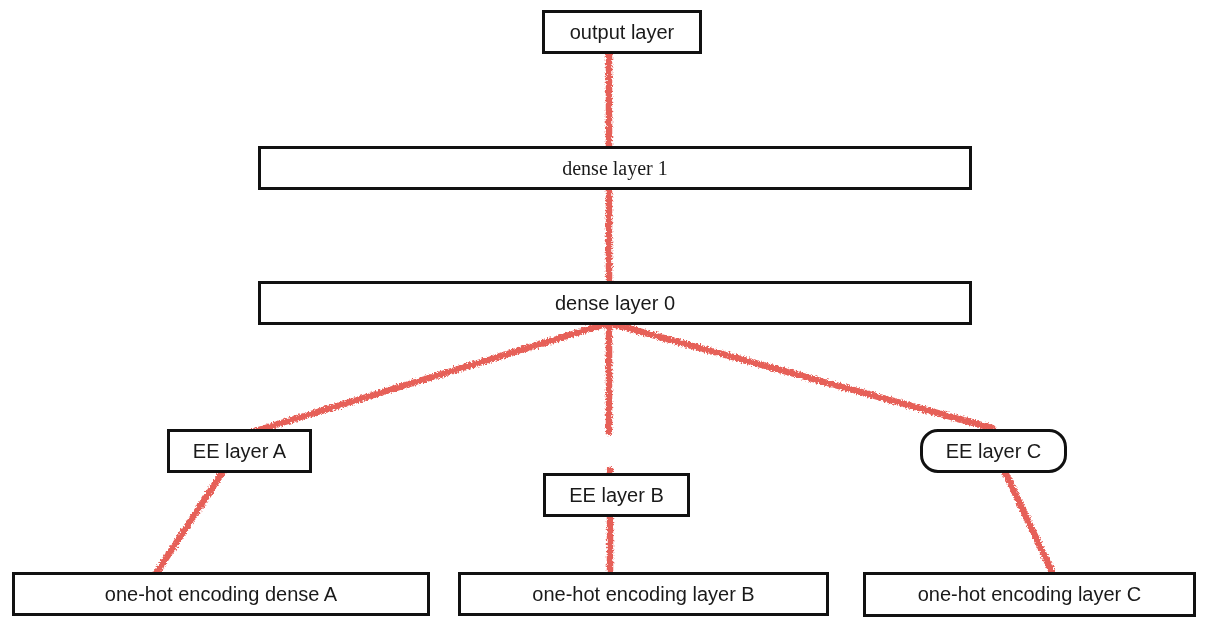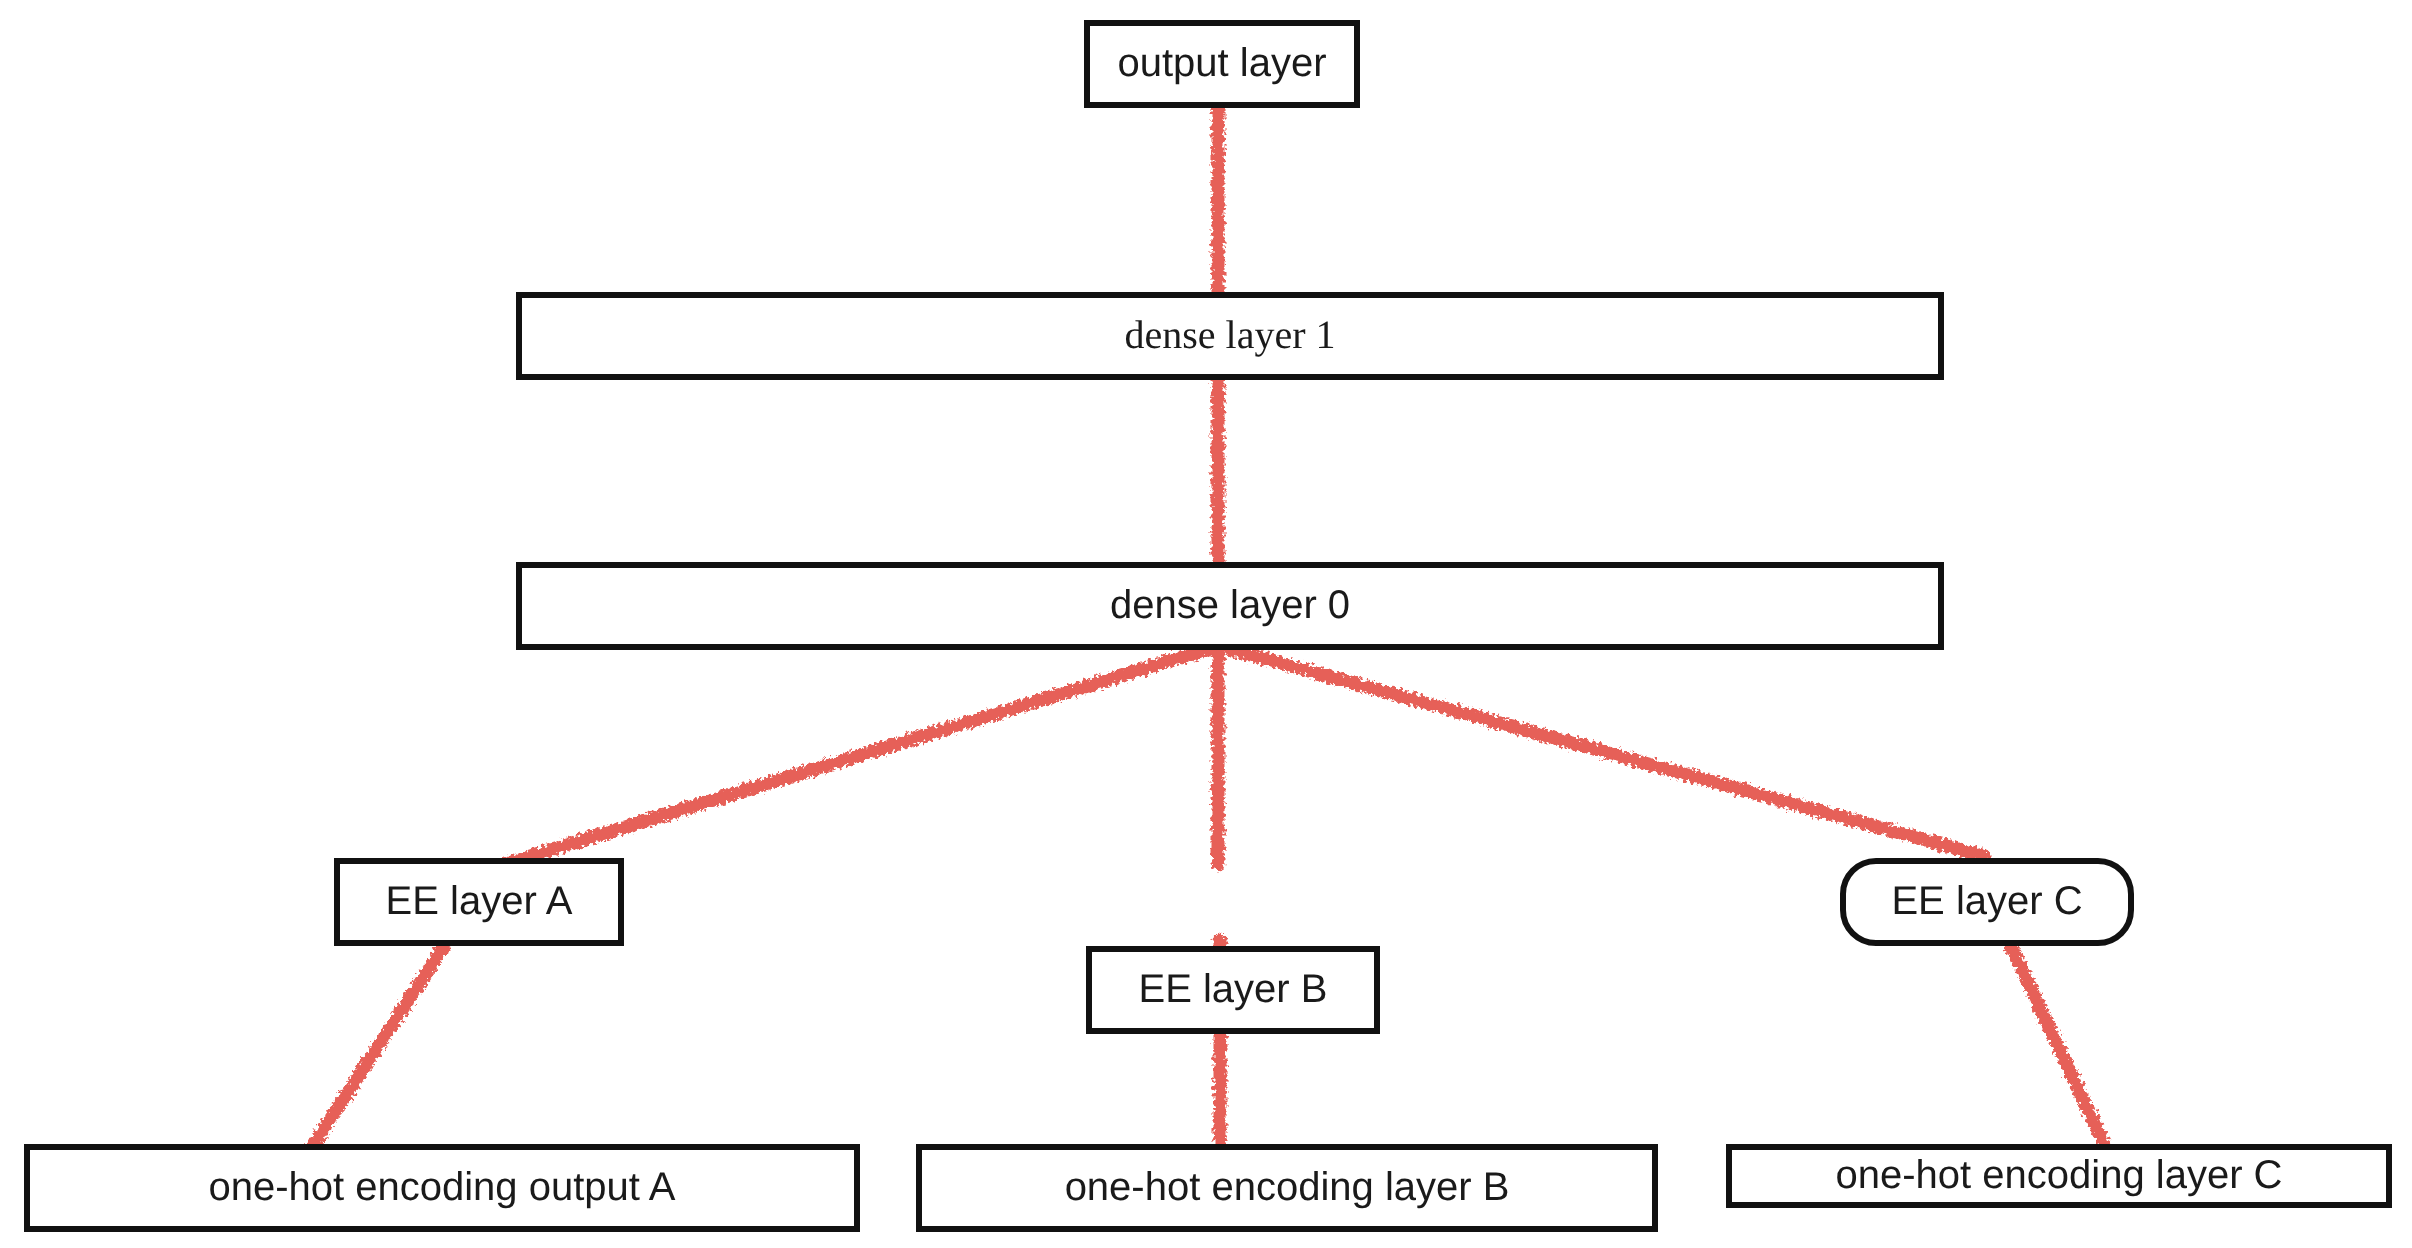--- a/index.html
+++ b/index.html
@@ -30,29 +30,29 @@
     border: 3px solid #111111;
     color: #1a1a1a;
     font-size: 20px;
     display: flex;
     align-items: center;
     justify-content: center;
     white-space: nowrap;
     z-index: 2;
   }
   
-  .node-output   { left: 542px; top: 10px;  width: 138px; height: 44px; }
+  .node-output   { left: 542px; top: 10px;  width: 160px; height: 44px; }
   .node-dense1   { left: 258px; top: 146px; width: 714px; height: 44px; font-family: Liberation Serif, serif; }
   .node-dense0   { left: 258px; top: 281px; width: 714px; height: 44px; }
   .node-ee-a     { left: 167px; top: 429px; width: 145px; height: 44px; }
   .node-ee-b     { left: 543px; top: 429px; width: 147px; height: 44px; margin-top: 44px; }
   .node-ee-c     { left: 920px; top: 429px; width: 147px; height: 44px; border-radius: 18px; }
   .node-onehot-a { left: 12px;  top: 572px; width: 418px; height: 44px; }
   .node-onehot-b { left: 458px; top: 572px; width: 371px; height: 44px; text-align: center; }
-  .node-onehot-c { left: 863px; top: 572px; width: 333px; height: 32px; }
+  .node-onehot-c { left: 863px; top: 572px; width: 333px; height: 45px; }
 </style>
 </head>
 <body>
 
 <div class="canvas">
 
   <svg class="edges-svg" viewBox="0 0 1206 624" xmlns="http://www.w3.org/2000/svg">
     <defs>
       <filter id="crayon" x="-10%" y="-10%" width="120%" height="120%">
         <feTurbulence type="fractalNoise" baseFrequency="0.55" numOctaves="3" seed="7" result="noise"></feTurbulence>
@@ -76,19 +76,19 @@
   <div class="node node-dense1">dense layer 1</div>
 
   <div class="node node-dense0">dense layer 0</div>
 
   <div class="node node-ee-a">EE layer A</div>
 
   <div class="node node-ee-b">EE layer B</div>
 
   <div class="node node-ee-c">EE layer C</div>
 
-  <div class="node node-onehot-a">one-hot encoding output A</div>
+  <div class="node node-onehot-a">one-hot encoding dense A</div>
 
   <div class="node node-onehot-b">one-hot encoding layer B</div>
 
   <div class="node node-onehot-c">one-hot encoding layer C</div>
 
 </div>
 
 </body></html>

